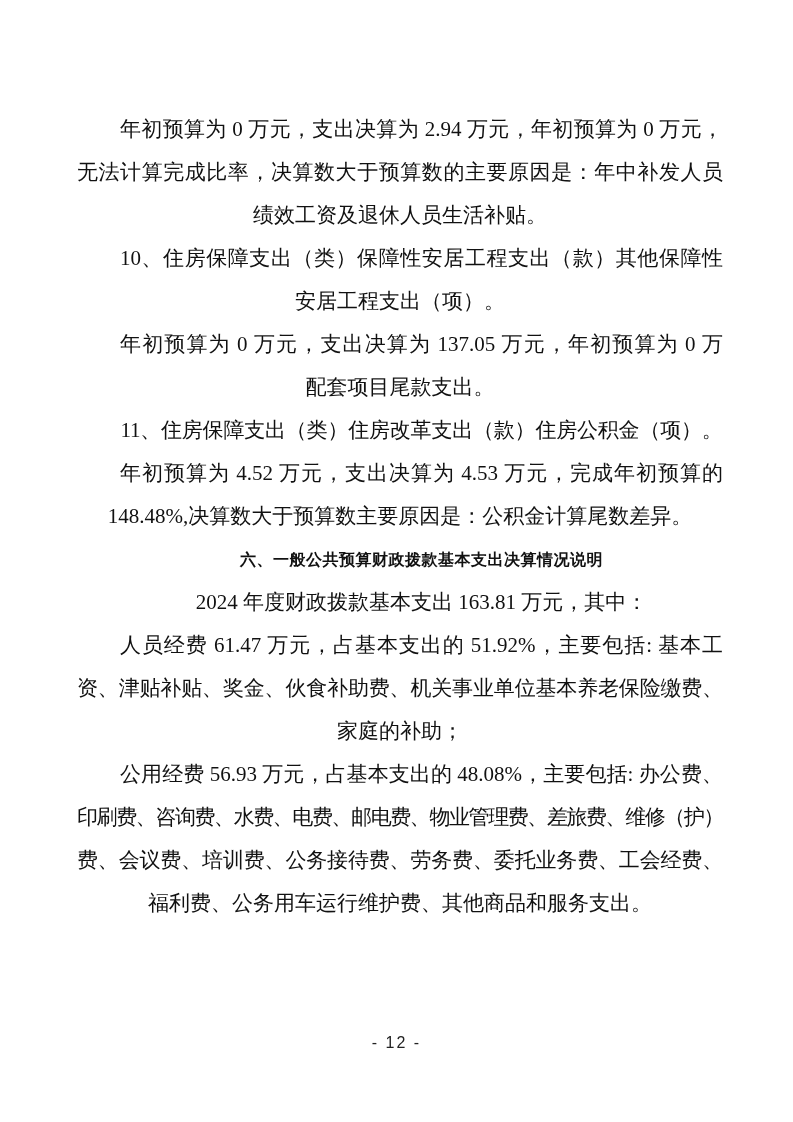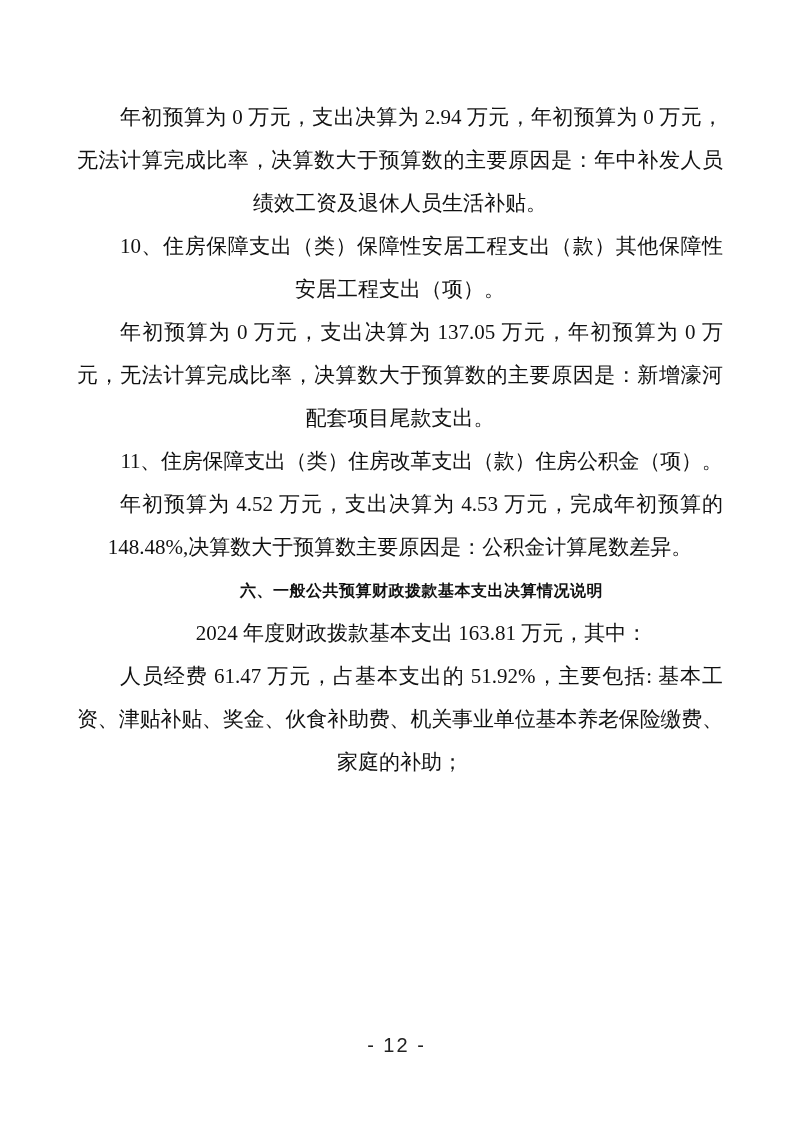--- a/index.html
+++ b/index.html
@@ -12,21 +12,21 @@
     width: 793px;
     height: 1122px;
     background: #ffffff;
     overflow: hidden;
     font-family: "Liberation Serif", "DejaVu Serif", serif;
     color: #111111;
   }
   .content {
     position: absolute;
     left: 77px;
-    top: 96px;
+    top: 108px;
     width: 646px;
   }
   .paragraph { margin: 0; padding: 0; }
   .line {
     height: 43px;
     line-height: 43px;
     font-size: 21px;
     text-align: center;
     overflow: visible;
   }
@@ -40,21 +40,21 @@
     font-weight: 700;
     font-size: 16px;
     letter-spacing: 0.5px;
   }
   .footer {
     position: absolute;
     left: 0;
     top: 1034px;
     width: 793px;
     text-align: center;
-    font-size: 20px;
+    font-size: 16px;
     font-family: "Liberation Sans", "DejaVu Sans", sans-serif;
     color: #222222;
     letter-spacing: 2px;
   }
 </style>
 </head>
 <body>
 
 <div class="page">
   <div class="content">
@@ -63,36 +63,41 @@
         <div class="line indent justify" style="">年初预算为 0 万元，支出决算为 2.94 万元，年初预算为 0 万元，</div>
         <div class="line justify" style="">无法计算完成比率，决算数大于预算数的主要原因是：年中补发人员</div>
         <div class="line" style="">绩效工资及退休人员生活补贴。</div>
       </div>
       <div class="paragraph">
         <div class="line indent justify" style="">10、住房保障支出（类）保障性安居工程支出（款）其他保障性</div>
         <div class="line" style="">安居工程支出（项）。</div>
       </div>
       <div class="paragraph">
         <div class="line indent justify" style="">年初预算为 0 万元，支出决算为 137.05 万元，年初预算为 0 万</div>
-        <div class="line justify" style="">元，无法计算完成比率，决算数大于预算数的主要原因是：新增濠河</div>
         <div class="line" style="">配套项目尾款支出。</div>
       </div>
       <div class="paragraph">
         <div class="line indent" style="letter-spacing: -0.2px;">11、住房保障支出（类）住房改革支出（款）住房公积金（项）。</div>
       </div>
       <div class="paragraph">
         <div class="line indent justify" style="">年初预算为 4.52 万元，支出决算为 4.53 万元，完成年初预算的</div>
         <div class="line" style="">148.48%,决算数大于预算数主要原因是：公积金计算尾数差异。</div>
       </div>
       <div class="paragraph">
         <div class="line indent heading" style="">六、一般公共预算财政拨款基本支出决算情况说明</div>
       </div>
       <div class="paragraph">
         <div class="line indent" style="">2024 年度财政拨款基本支出 163.81 万元，其中：</div>
       </div>
       <div class="paragraph">
         <div class="line indent justify" style="">人员经费 61.47 万元，占基本支出的 51.92%，主要包括: 基本工</div>
         <div class="line justify" style="letter-spacing: -0.2px;">资、津贴补贴、奖金、伙食补助费、机关事业单位基本养老保险缴费、</div>
         <div class="line" style="">家庭的补助；</div>
       </div>
+      <div class="paragraph">
+        <div class="line indent justify" style="">公用经费 56.93 万元，占基本支出的 48.08%，主要包括: 办公费、</div>
+        <div class="line justify" style="letter-spacing: -1.5px;">印刷费、咨询费、水费、电费、邮电费、物业管理费、差旅费、维修（护）</div>
+        <div class="line justify" style="letter-spacing: -0.2px;">费、会议费、培训费、公务接待费、劳务费、委托业务费、工会经费、</div>
+        <div class="line" style="">福利费、公务用车运行维护费、其他商品和服务支出。</div>
+      </div>
     </div>
   <div class="footer">- 12 -</div>
 </div>
 
 </body></html>

